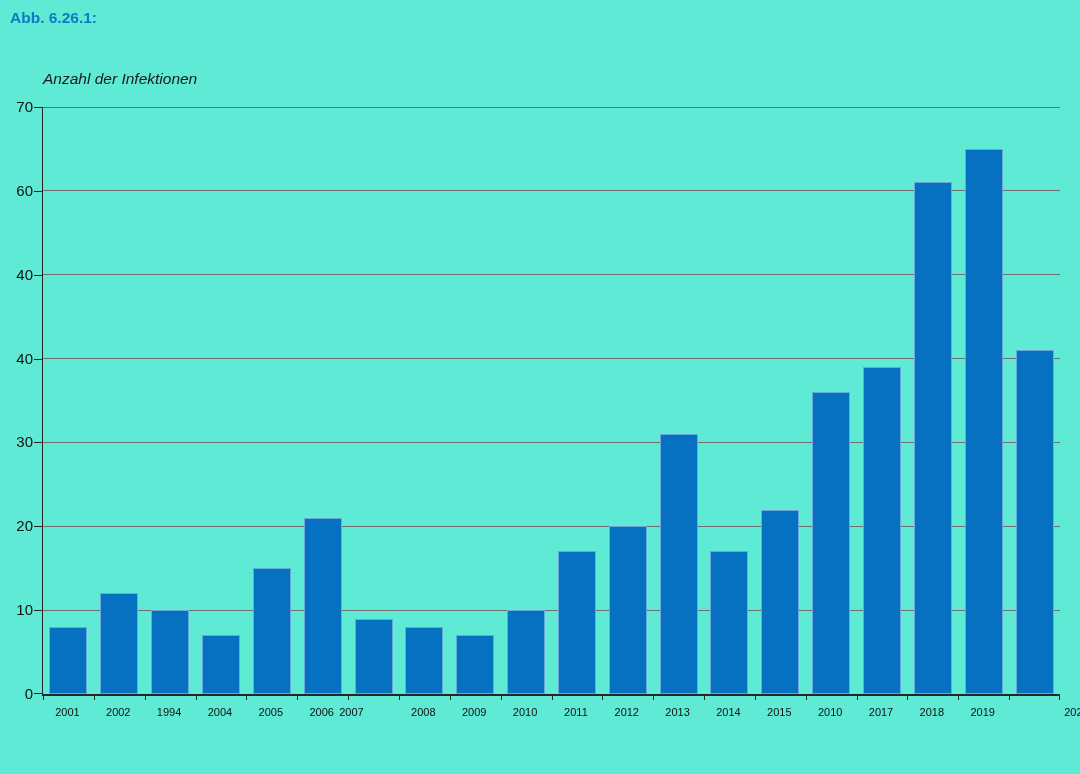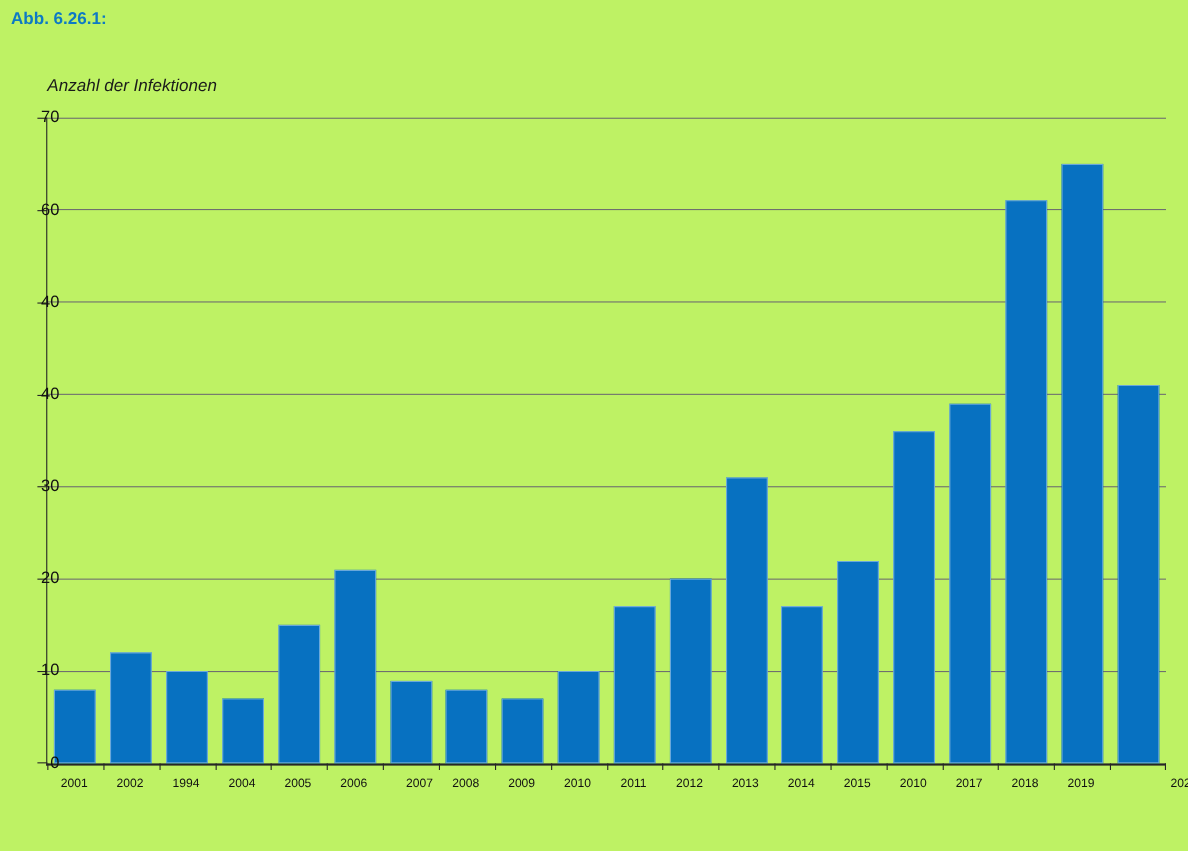--- a/index.html
+++ b/index.html
@@ -5,21 +5,21 @@
   html, body {
     margin: 0;
     padding: 0;
     background: #ffffff;
     font-family: "Liberation Sans", "DejaVu Sans", sans-serif;
   }
   .page {
     position: relative;
     width: 1080px;
     height: 774px;
-    background: #bef264;
+    background: #5eead4;
     overflow: hidden;
   }
   .fig-caption {
     position: absolute;
     left: 10px;
     top: 8px;
     font-size: 15.5px;
     font-weight: bold;
     line-height: 19px;
     color: #0d7ac4;
@@ -69,21 +69,20 @@
     box-shadow: inset 0 0 0 1px rgba(185, 214, 240, 0.55);
   }
   .y-label {
     position: absolute;
     left: 0;
     width: 33px;
     text-align: right;
     font-size: 15px;
     color: #111111;
     line-height: 18px;
-    padding-left: 21px;
   }
   .x-label {
     position: absolute;
     top: 703px;
     text-align: center;
     font-size: 11px;
     color: #111111;
     line-height: 18px;
   }
   .x-axis-title {
@@ -177,21 +176,21 @@
       <div class="y-label" style="top: 181.857px;">60</div>
       <div class="y-label" style="top: 98px;">70</div>
     </div>
   <div id="x-labels">
       <div class="x-label" style="left: 42px; width: 50.85px;">2001</div>
       <div class="x-label" style="left: 92.85px; width: 50.85px;">2002</div>
       <div class="x-label" style="left: 143.7px; width: 50.85px;">1994</div>
       <div class="x-label" style="left: 194.55px; width: 50.85px;">2004</div>
       <div class="x-label" style="left: 245.4px; width: 50.85px;">2005</div>
       <div class="x-label" style="left: 296.25px; width: 50.85px;">2006</div>
-      <div class="x-label" style="left: 356px; width: 50.85px;">2007</div>
+      <div class="x-label" style="left: 326px; width: 50.85px;">2007</div>
       <div class="x-label" style="left: 397.95px; width: 50.85px;">2008</div>
       <div class="x-label" style="left: 448.8px; width: 50.85px;">2009</div>
       <div class="x-label" style="left: 499.65px; width: 50.85px;">2010</div>
       <div class="x-label" style="left: 550.5px; width: 50.85px;">2011</div>
       <div class="x-label" style="left: 601.35px; width: 50.85px;">2012</div>
       <div class="x-label" style="left: 652.2px; width: 50.85px;">2013</div>
       <div class="x-label" style="left: 703.05px; width: 50.85px;">2014</div>
       <div class="x-label" style="left: 753.9px; width: 50.85px;">2015</div>
       <div class="x-label" style="left: 804.75px; width: 50.85px;">2010</div>
       <div class="x-label" style="left: 855.6px; width: 50.85px;">2017</div>

